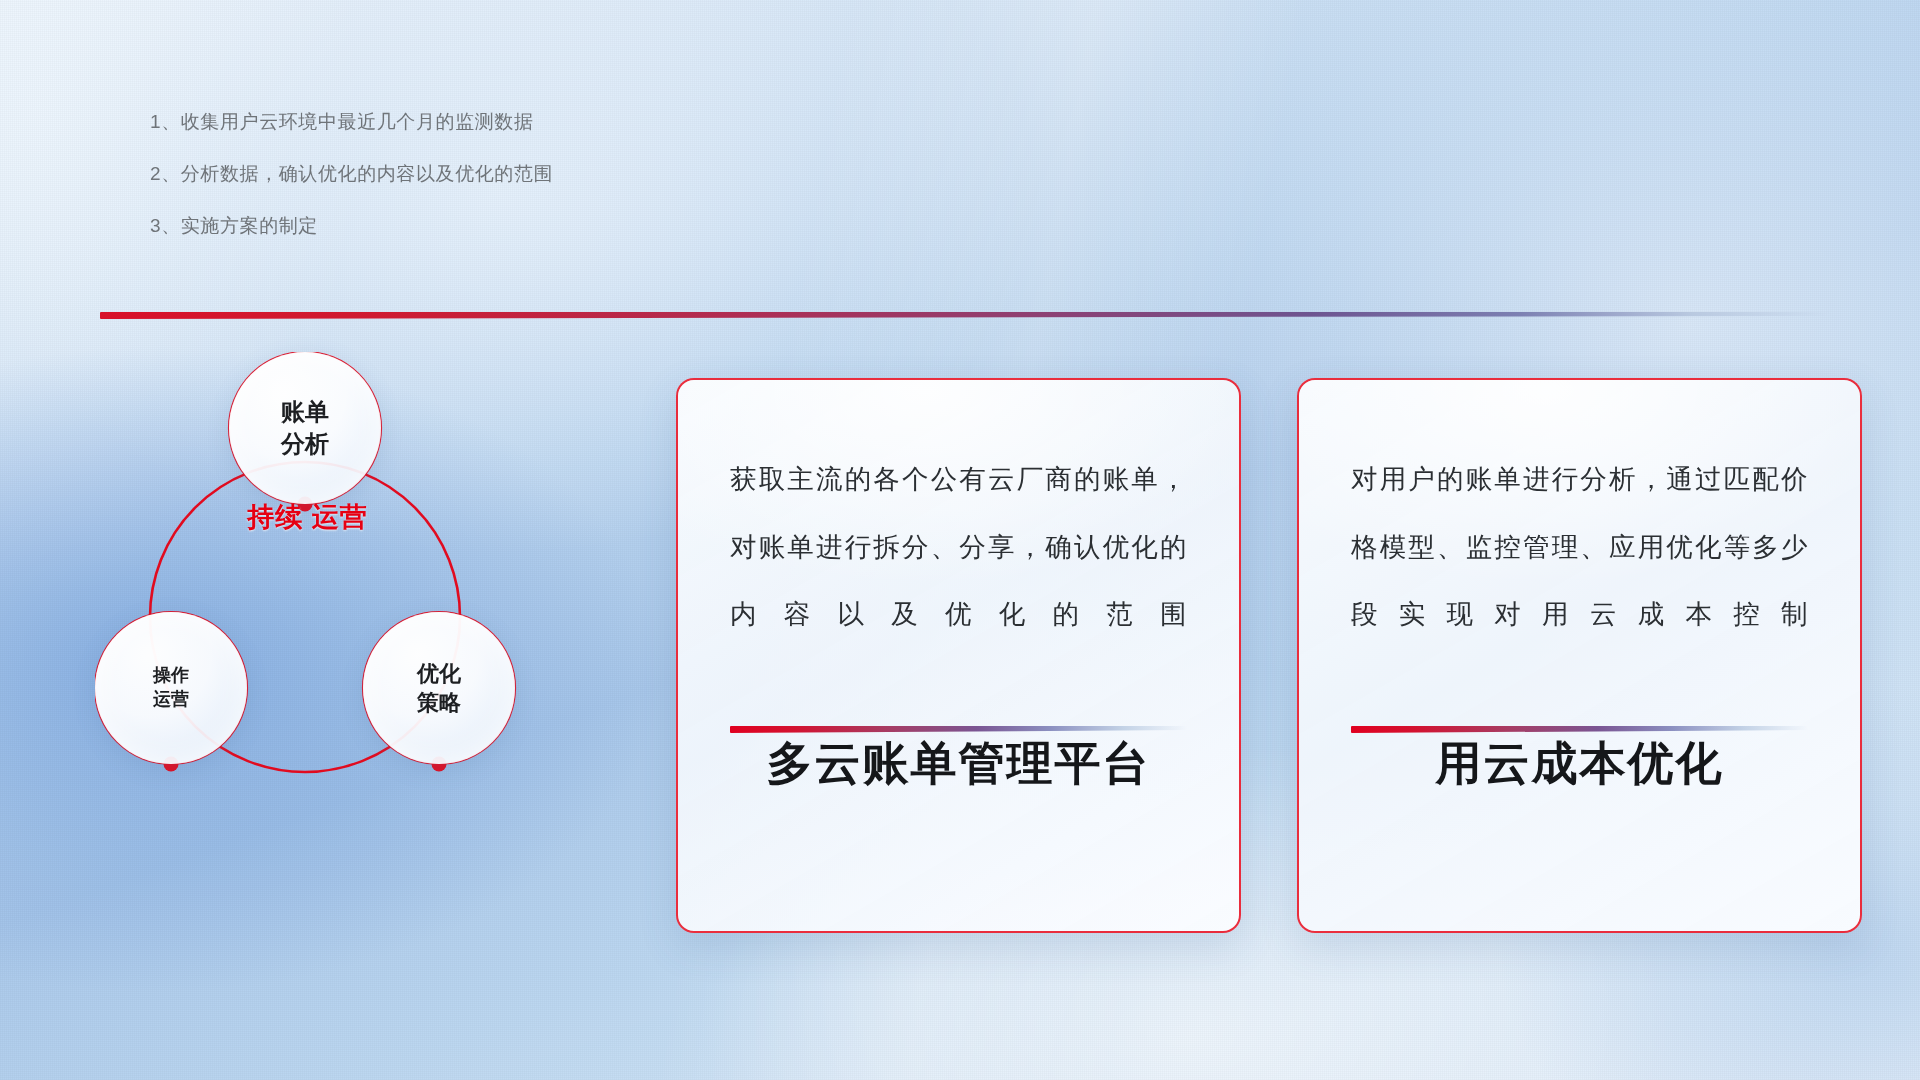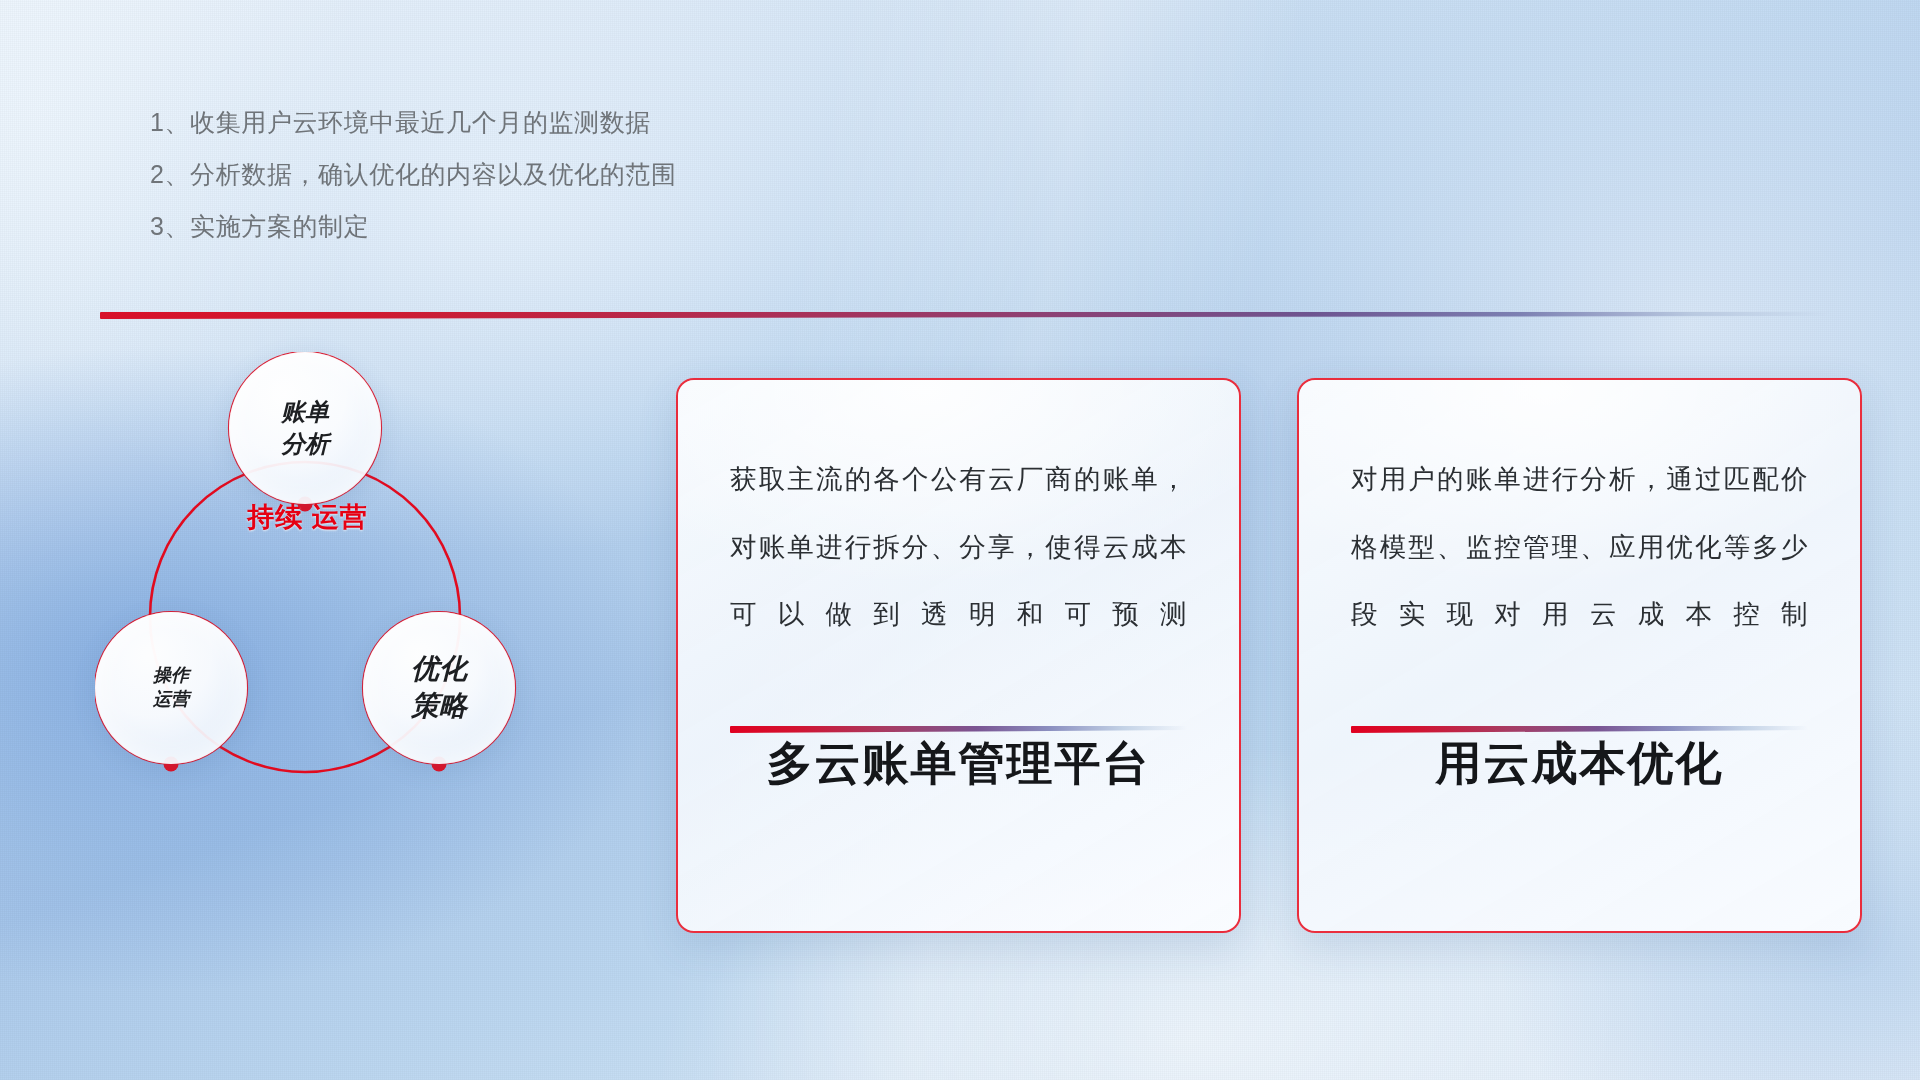--- a/index.html
+++ b/index.html
@@ -74,21 +74,21 @@
     top: 96px;
     left: 0;
     width: 1920px;
     height: 170px;
   }
   .steps-col { position: absolute; }
   .steps-col.left  { left: 150px;  top: 0; }
   .steps-col.right { left: 1000px; top: 32px; }
 
   .step-line {
-    font-size: 25px;
+    font-size: 19px;
     line-height: 52px;
     color: #6f7479;
     font-weight: 400;
     letter-spacing: .6px;
     white-space: nowrap;
   }
 
   
   .divider {
     position: absolute;
@@ -125,40 +125,39 @@
     background:
       radial-gradient(circle at 36% 28%, rgba(255,255,255,0.98) 0%, rgba(252,253,255,0.95) 42%, rgba(230,240,251,0.88) 100%);
     box-shadow: 0 6px 22px rgba(90,125,170,0.18), inset 0 0 30px rgba(255,255,255,0.9);
     display: flex;
     flex-direction: column;
     align-items: center;
     justify-content: center;
     text-align: center;
     color: #1d1f22;
     font-weight: 700;
-    font-style: italic;
   }
   .bubble span { display: block; line-height: 1.32; }
 
   .bubble-top {
     left: 134px; top: 0;
     width: 152px; height: 152px;
     font-size: 24px;
     z-index: 5;
   }
   .bubble-bl {
     left: 0; top: 260px;
     width: 152px; height: 152px;
     font-size: 18px;
     z-index: 5;
   }
   .bubble-br {
     left: 268px; top: 260px;
     width: 152px; height: 152px;
-    font-size: 28px;
+    font-size: 22px;
     z-index: 5;
   }
 
   .venn-center {
     position: absolute;
     left: 150px;
     top: 148px;
     width: 125px;
     text-align: center;
     color: #e60012;
@@ -289,21 +288,21 @@
     <div class="venn-center">
       <span>持续</span>
       <span>运营</span>
     </div>
   </div>
 
   <div class="cards">
 
     <div class="card">
       <div class="card-glow"></div>
-      <div class="card-body">获取主流的各个公有云厂商的账单，对账单进行拆分、分享，使得云成本可以做到透明和可预测</div>
+      <div class="card-body">获取主流的各个公有云厂商的账单，对账单进行拆分、分享，确认优化的内容以及优化的范围</div>
       <div class="card-rule"></div>
       <div class="card-title">多云账单管理平台</div>
     </div>
 
     <div class="card">
       <div class="card-glow"></div>
       <div class="card-body">对用户的账单进行分析，通过匹配价格模型、监控管理、应用优化等多少段实现对用云成本控制</div>
       <div class="card-rule"></div>
       <div class="card-title">用云成本优化</div>
     </div>

